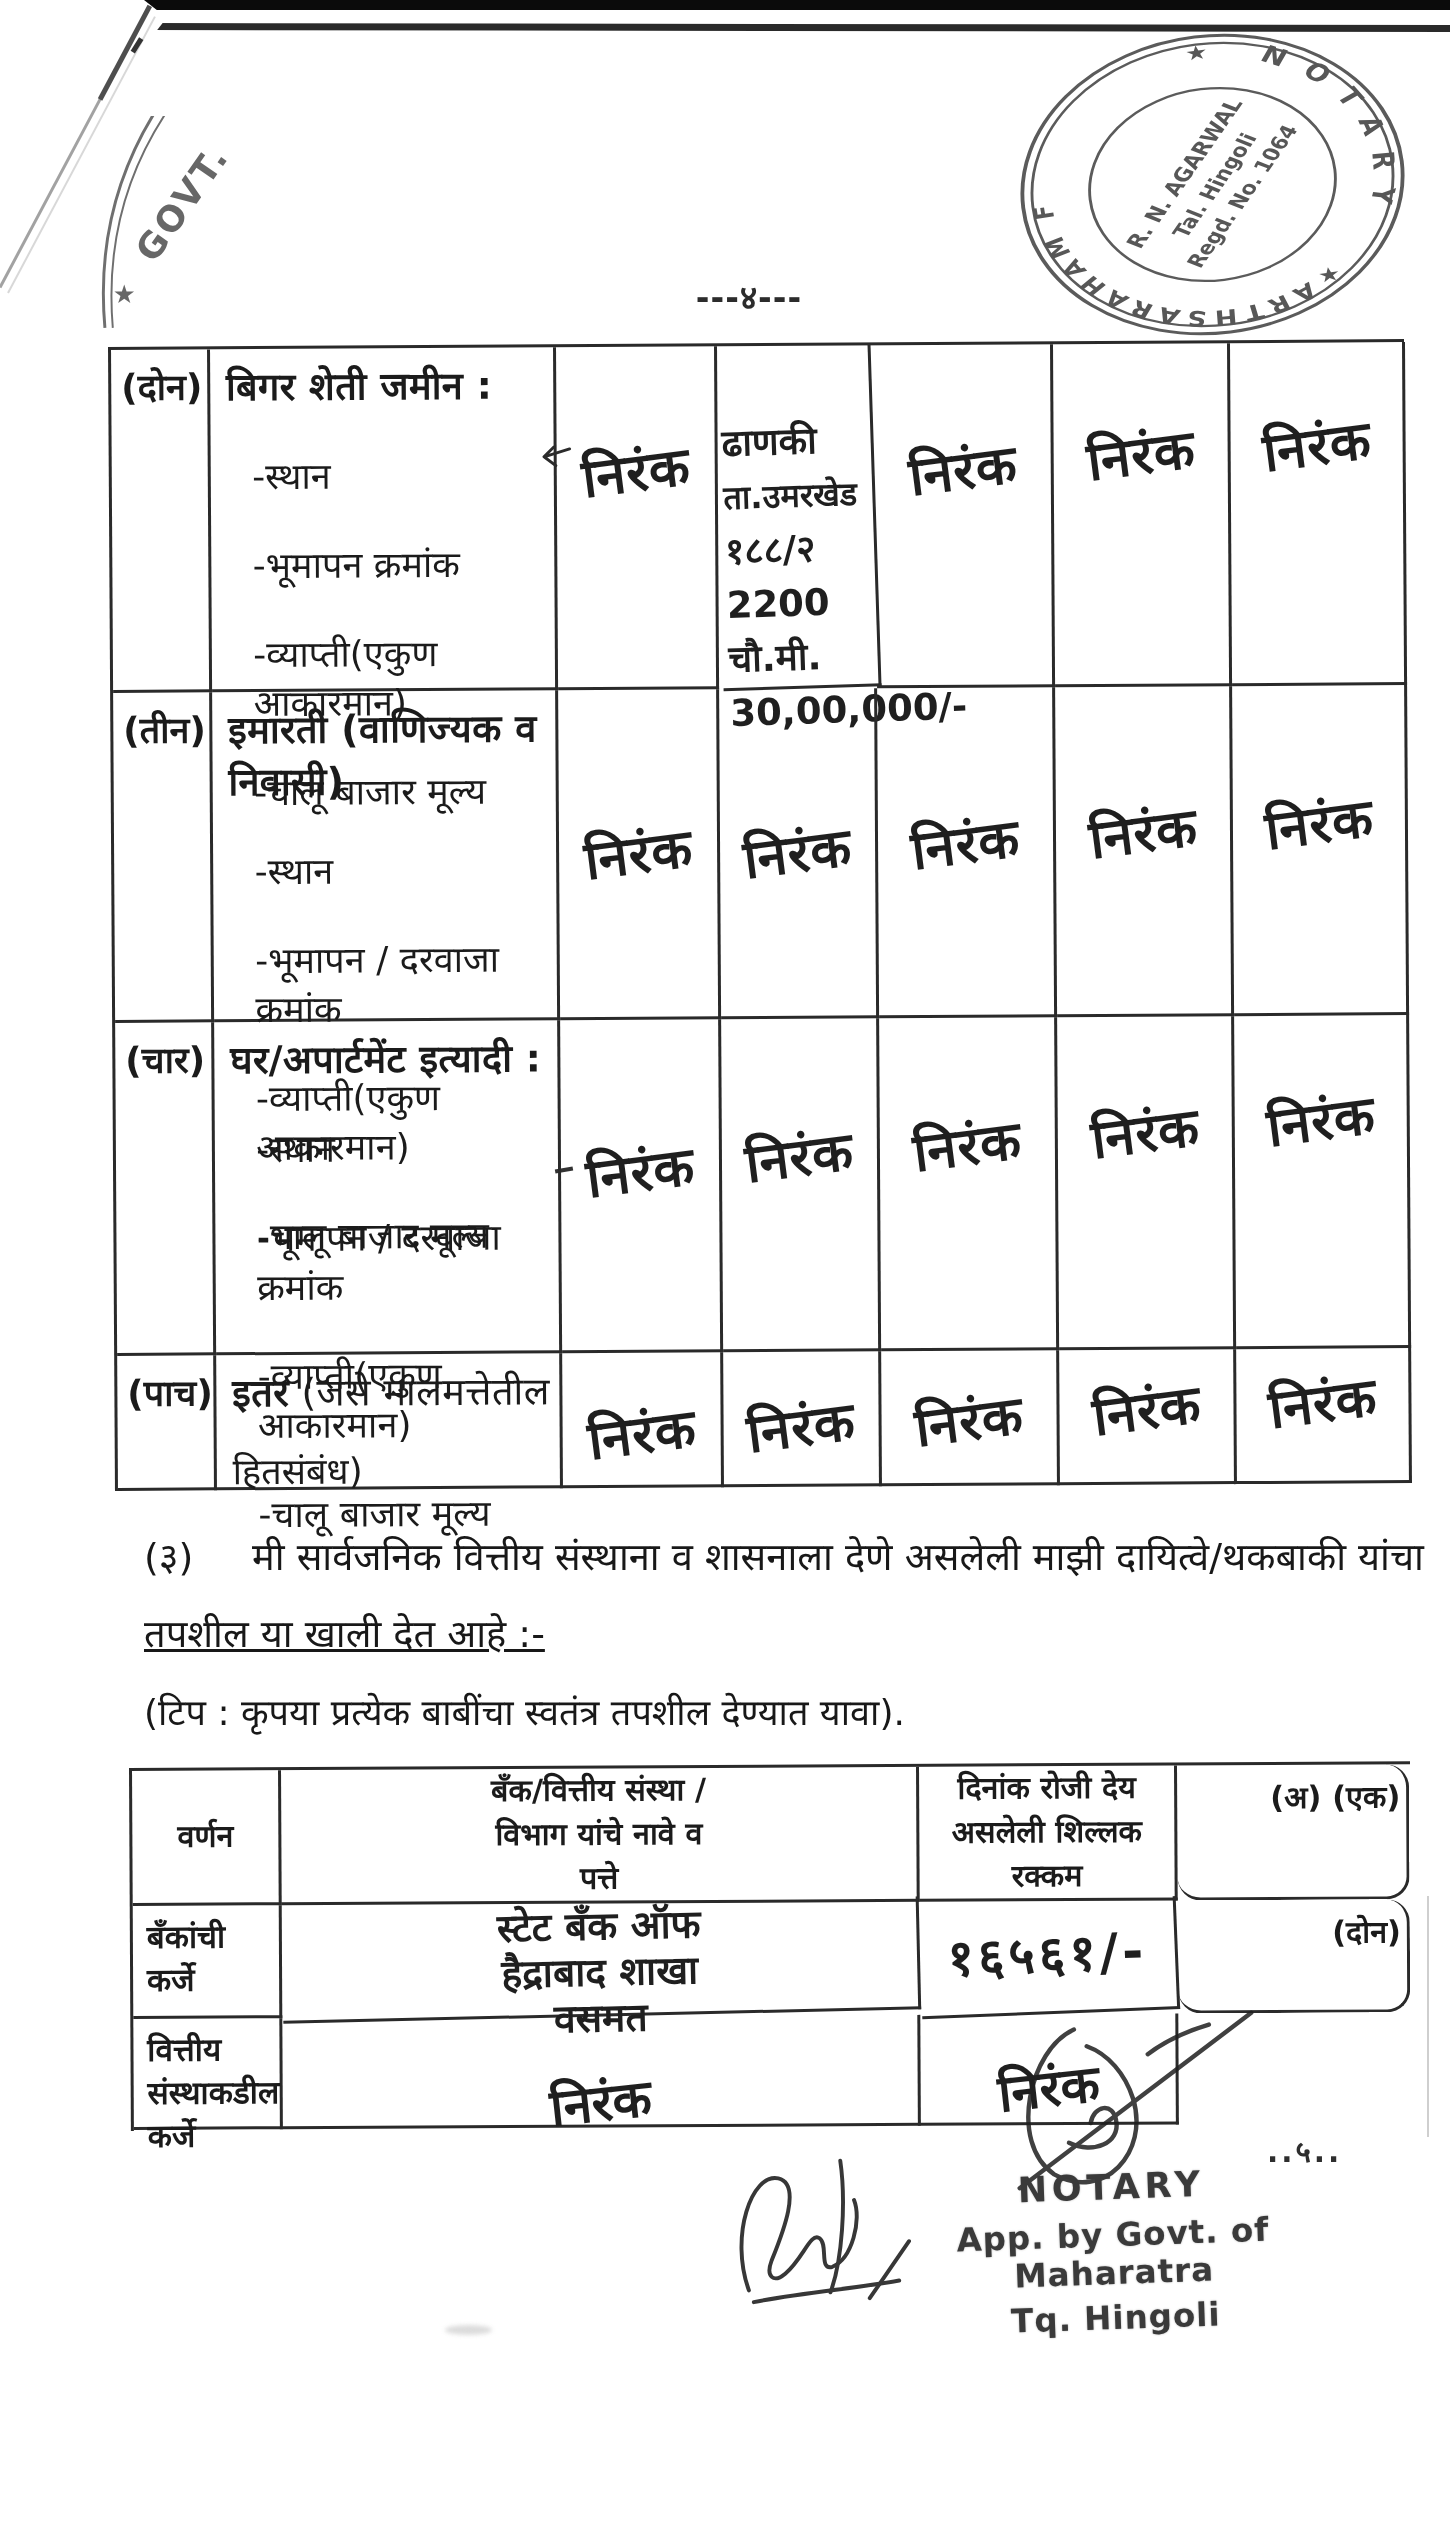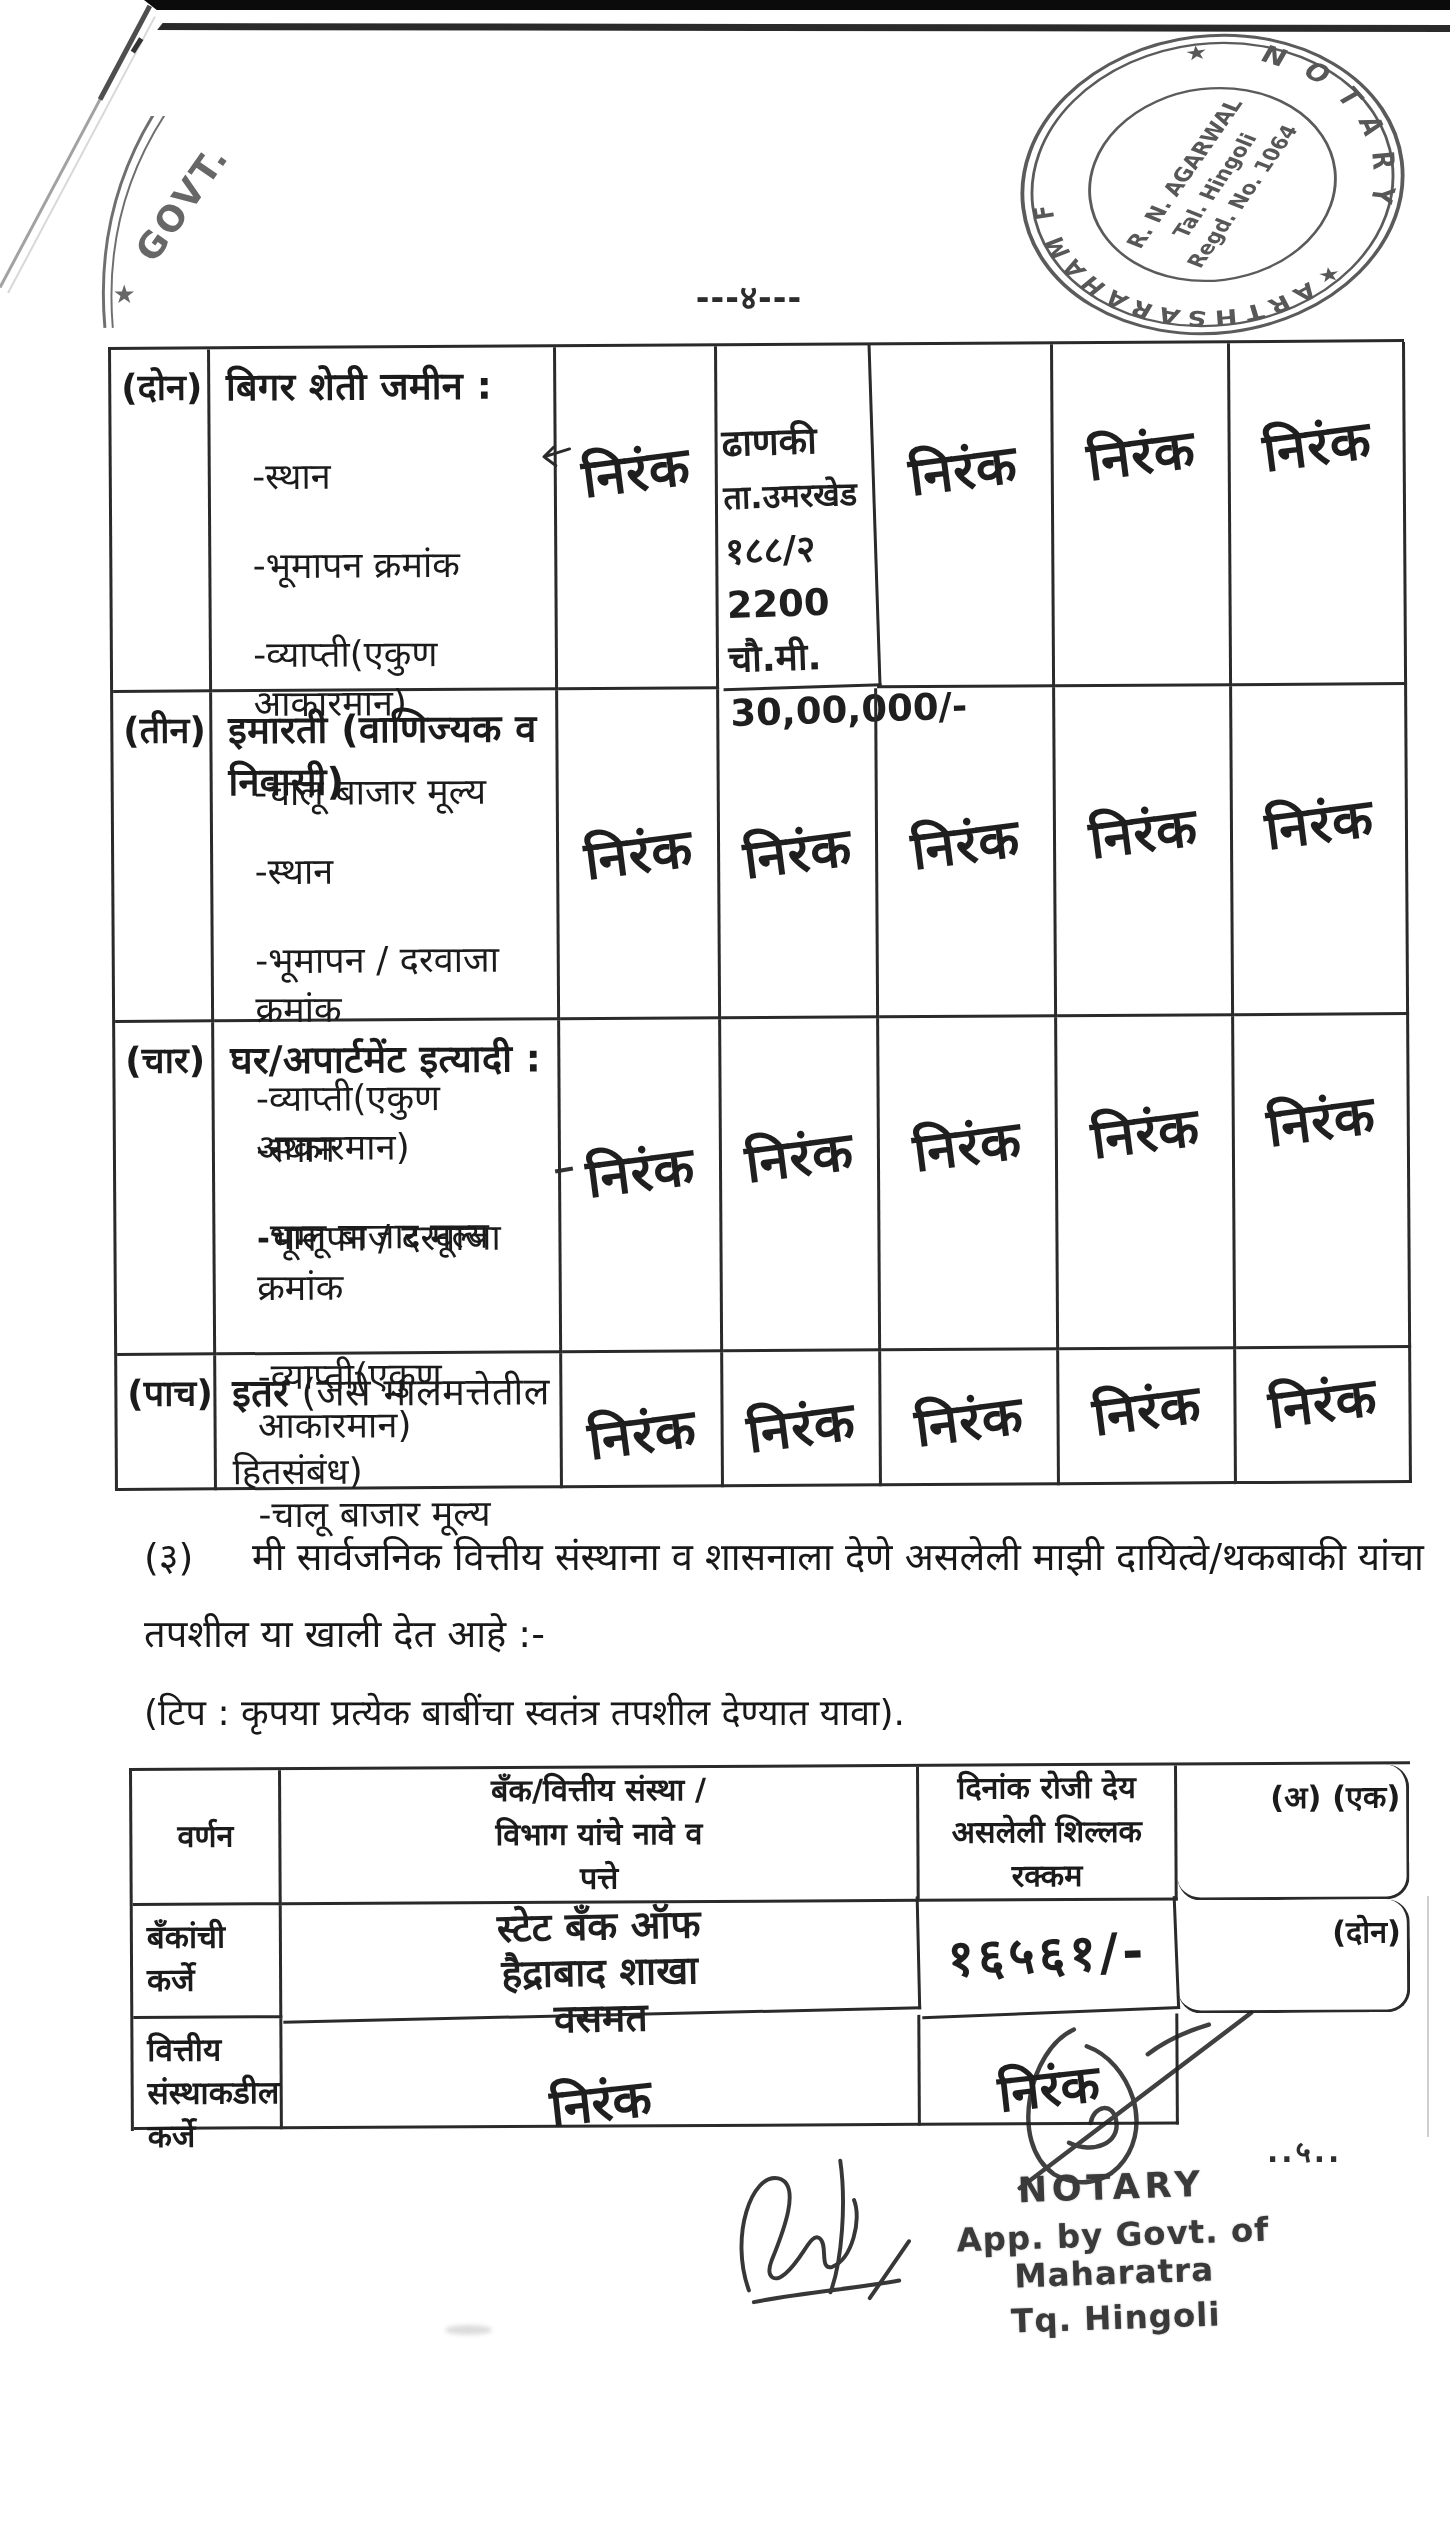--- a/index.html
+++ b/index.html
@@ -46,21 +46,21 @@
   .r2.ce{padding-top:126px;}
   .r3.ce{padding-top:100px;}
   .r4.ce{padding-top:31.5px;}
   .addr{padding:69px 0 0 5.9px;font-size:37px;line-height:54px;text-align:left;transform:rotate(-1.5deg);}
   .addr .sm{font-size:32.5px;}
   
   .para{position:absolute;left:144px;top:1529px;width:1251px;}
   .pl{position:absolute;font-size:38px;font-weight:500;color:#181818;white-space:nowrap;}
   .pl1n{left:0;top:0;}
   .pl1{left:108px;top:0;}
-  .pl2{left:0;top:77px;}
+  .pl2{left:0;top:77px;text-decoration:underline;}
   .pl3{left:0;top:158px;font-size:36px;}
   
   .t2{position:absolute;left:129px;top:1768px;width:1278px;height:360px;display:grid;
       grid-template-columns:149px 638px 258px 232px;
       grid-template-rows:135px 113px 111px;
       border-top:3px solid #2a2a2a;border-left:3px solid #2a2a2a;
       transform:rotate(-0.3deg);transform-origin:left top;}
   .h{display:flex;flex-direction:column;justify-content:center;align-items:center;
      font-size:30.5px;font-weight:600;line-height:44px;text-align:center;}
   .sr{font-size:30.5px;font-weight:600;text-align:right;padding:9.9px 5.9px 0 0;border-radius:23px;}

